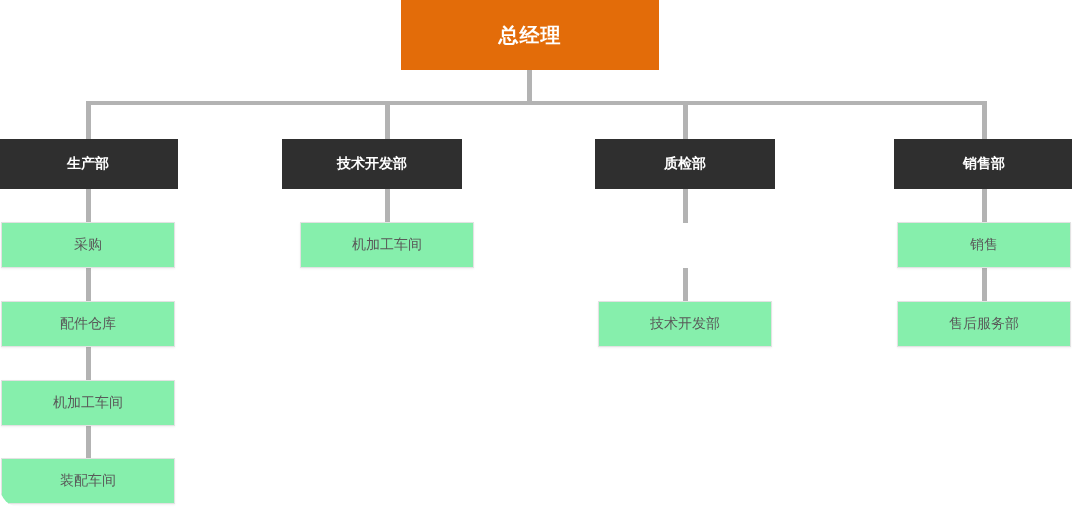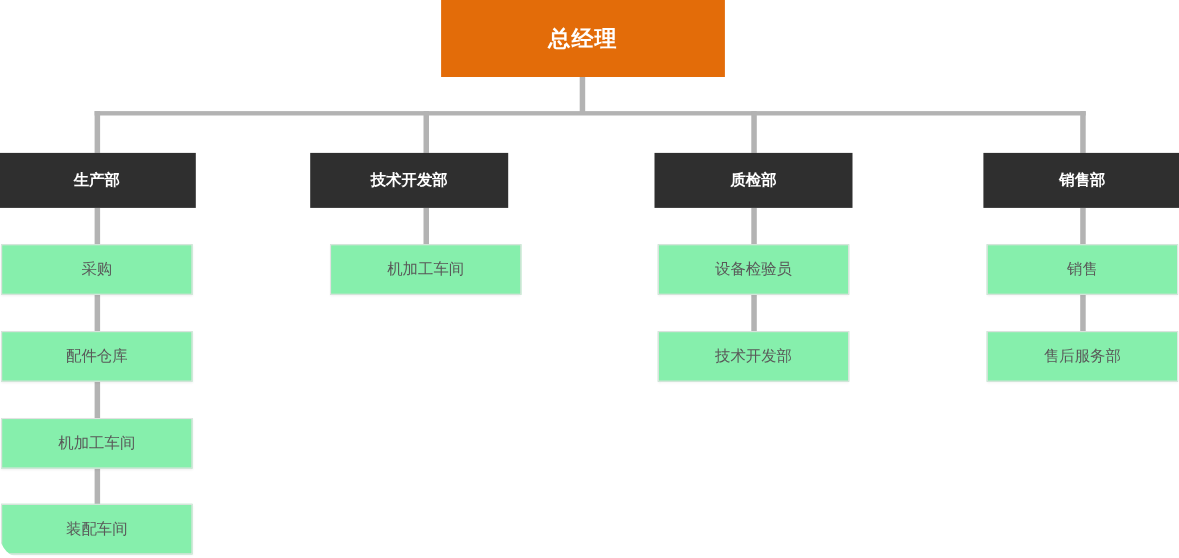--- a/index.html
+++ b/index.html
@@ -117,19 +117,18 @@
   <div class="node dept d3">质检部</div>
   <div class="node dept d4">销售部</div>
 
   <div class="node leaf c1 r1">采购</div>
   <div class="node leaf c1 r2">配件仓库</div>
   <div class="node leaf c1 r3">机加工车间</div>
   <div class="node leaf c1 r4">装配车间</div>
 
   <div class="node leaf c2 r1">机加工车间</div>
 
-  <div class="node leaf c3 r1">设备检验员</div>
   <div class="node leaf c3 r2">技术开发部</div>
 
   <div class="node leaf c4 r2">售后服务部</div>
   <div class="node leaf c4 r1">销售</div>
 
 </div>
 
 </body></html>

